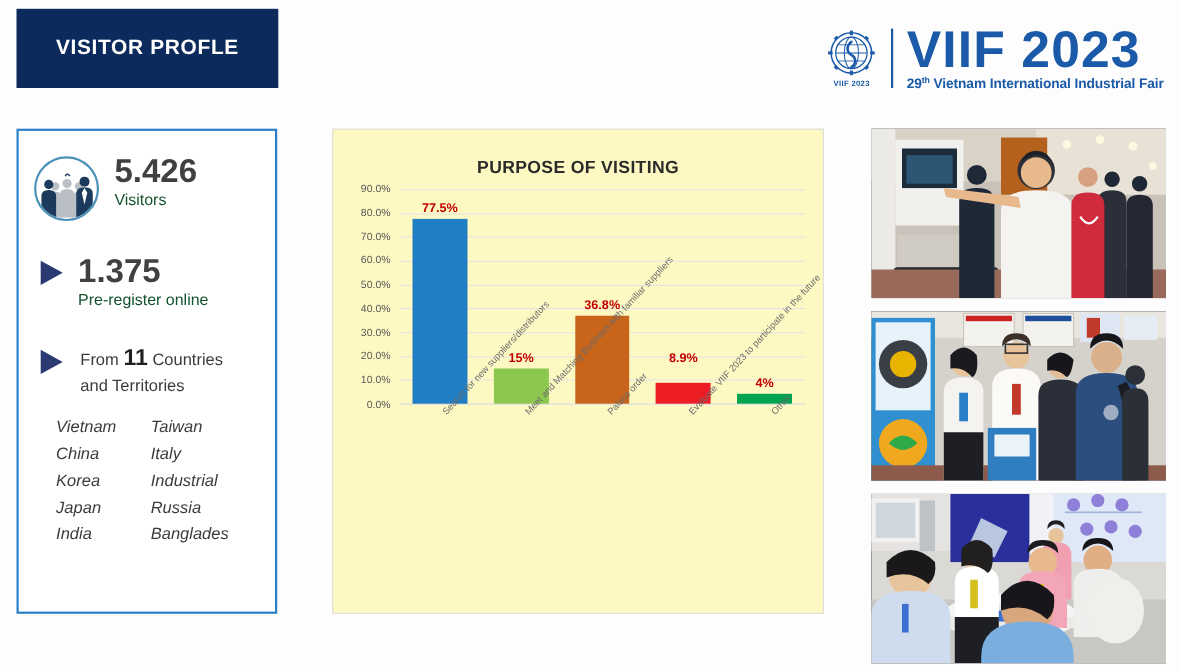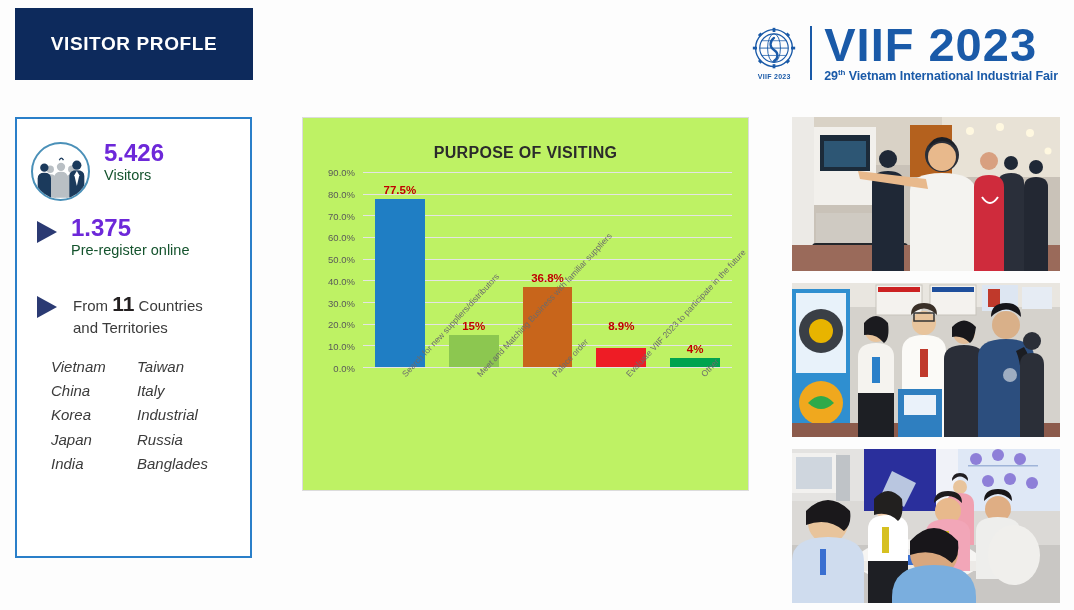--- a/index.html
+++ b/index.html
@@ -105,41 +105,41 @@
     border-radius: 50%;
     border: 2.5px solid #4a90b8;
     background: #ffffff;
     flex: 0 0 auto;
     display: flex; align-items: flex-end; justify-content: center;
     overflow: hidden;
     margin-top: 2px;
   }
   .stat-text { margin-left: 14px; }
   .big-num {
-    font-size: 24px;
-    font-weight: bold;
-    color: #6d28d9;
+    font-size: 30px;
+    font-weight: bold;
+    color: #404040;
     line-height: 1.05;
     font-family: "Liberation Sans", sans-serif;
   }
   .sub-label {
     font-size: 14.5px;
     color: #14532d;
     line-height: 1.3;
     margin-top: 1px;
   }
   .arrow-bullet {
     width: 0; height: 0;
     border-top: 11px solid transparent;
     border-bottom: 11px solid transparent;
     border-left: 20px solid #2b3a73;
     flex: 0 0 auto;
     margin: 6px 0 0 6px;
   }
-  .stat-prereg { margin-top: 14px; }
+  .stat-prereg { margin-top: 30px; }
   .stat-prereg .stat-text { margin-left: 14px; }
 
   .countries-head {
     display: flex;
     align-items: flex-start;
     margin-top: 30px;
     padding-left: 14px;
   }
   .countries-head .ch-text {
     margin-left: 16px;
@@ -163,23 +163,23 @@
   }
   .country-cols .col { width: 86px; }
   .country-cols .col div { line-height: 1.62; }
 
   
   .chart-panel {
     position: absolute;
     left: 302px;
     top: 117px;
     width: 447px;
-    height: 374px;
+    height: 441px;
     border: 1px solid #dcdcdc;
-    background: #bef264;
+    background: #fef9c3;
     box-sizing: border-box;
   }
   .chart-title {
     text-align: center;
     font-size: 16px;
     font-weight: bold;
     color: #2b2b2b;
     letter-spacing: 0.3px;
     margin-top: 26px;
   }

